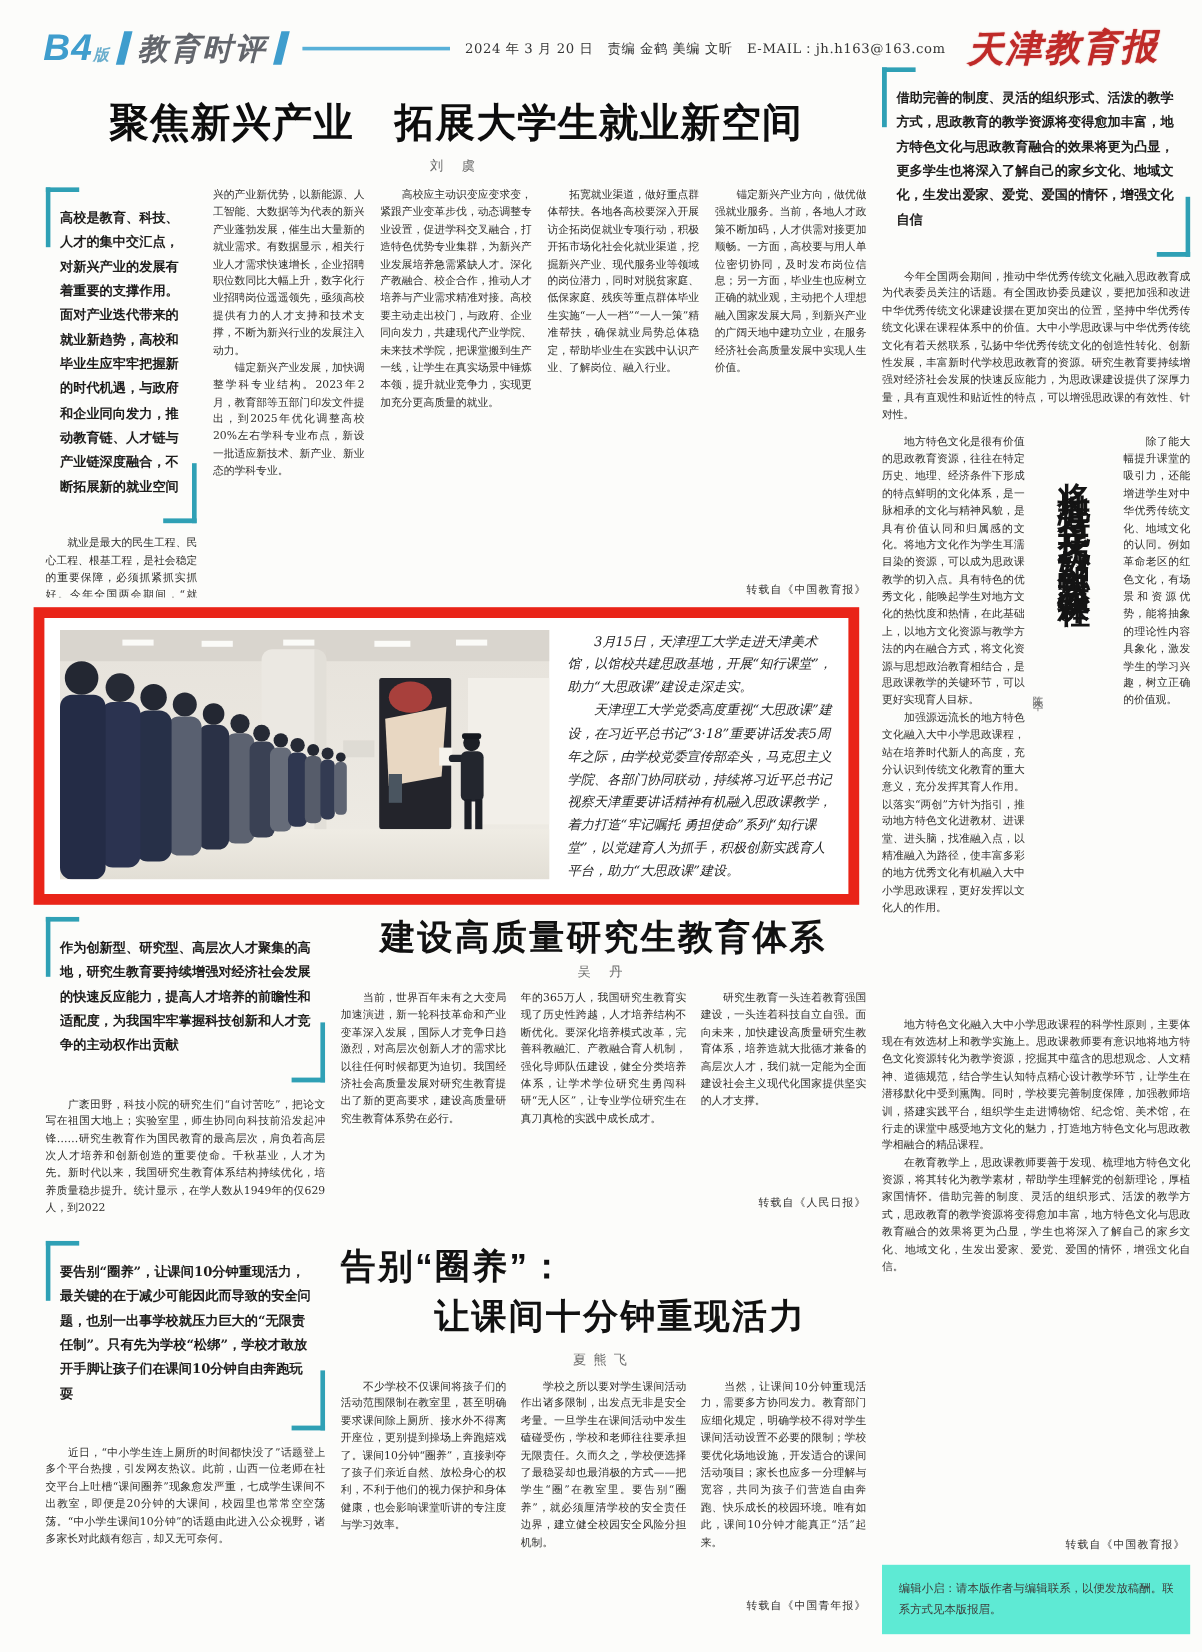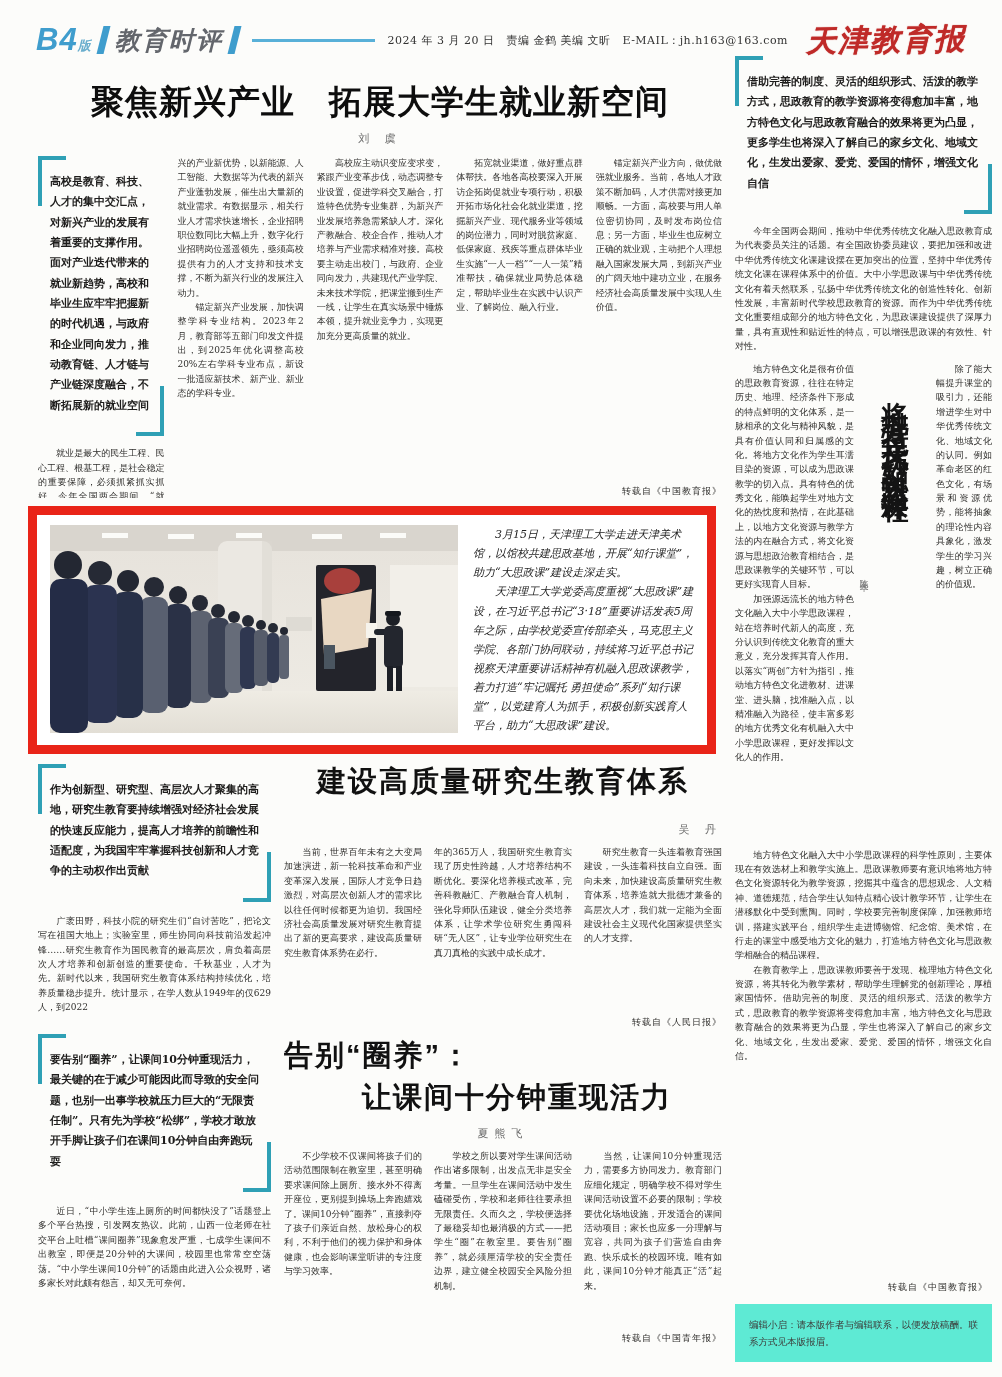--- a/index.html
+++ b/index.html
@@ -191,21 +191,21 @@
     </div>
   </div>
 
   <div class="lblock" style="top:764px;height:264px;">
     <div class="qbox" style="margin-bottom:12px;">作为创新型、研究型、高层次人才聚集的高地，研究生教育要持续增强对经济社会发展的快速反应能力，提高人才培养的前瞻性和适配度，为我国牢牢掌握科技创新和人才竞争的主动权作出贡献</div>
     <div class="jtext" style="flex:1;">　　广袤田野，科技小院的研究生们“自讨苦吃”，把论文写在祖国大地上；实验室里，师生协同向科技前沿发起冲锋……研究生教育作为国民教育的最高层次，肩负着高层次人才培养和创新创造的重要使命。千秋基业，人才为先。新时代以来，我国研究生教育体系结构持续优化，培养质量稳步提升。统计显示，在学人数从1949年的仅629人，到2022</div>
   </div>
 
   <div class="art2">
     <h2>建设高质量研究生教育体系</h2>
-    <div class="byline" style="margin-top:20px;text-align:right;">吴 丹</div>
+    <div class="byline" style="margin-top:0;">吴 丹</div>
     <div class="artcols" style="height:184px;justify-content:center;">
       <div class="col">
           <div class="jtext" style="flex:1;">　　当前，世界百年未有之大变局加速演进，新一轮科技革命和产业变革深入发展，国际人才竞争日趋激烈，对高层次创新人才的需求比以往任何时候都更为迫切。我国经济社会高质量发展对研究生教育提出了新的更高要求，建设高质量研究生教育体系势在必行。</div>
         </div>
       <div class="col">
           <div class="jtext" style="flex:1;">年的365万人，我国研究生教育实现了历史性跨越，人才培养结构不断优化。要深化培养模式改革，完善科教融汇、产教融合育人机制，强化导师队伍建设，健全分类培养体系，让学术学位研究生勇闯科研“无人区”，让专业学位研究生在真刀真枪的实践中成长成才。</div>
         </div>
       <div class="col">
         <div class="jtext" style="flex:1;">　　研究生教育一头连着教育强国建设，一头连着科技自立自强。面向未来，加快建设高质量研究生教育体系，培养造就大批德才兼备的高层次人才，我们就一定能为全面建设社会主义现代化国家提供坚实的人才支撑。</div>
         <div class="src">转载自《人民日报》</div>
@@ -231,21 +231,21 @@
         </div>
       <div class="col">
         <div class="jtext" style="flex:1;">　　当然，让课间10分钟重现活力，需要多方协同发力。教育部门应细化规定，明确学校不得对学生课间活动设置不必要的限制；学校要优化场地设施，开发适合的课间活动项目；家长也应多一分理解与宽容，共同为孩子们营造自由奔跑、快乐成长的校园环境。唯有如此，课间10分钟才能真正“活”起来。</div>
         <div class="src">转载自《中国青年报》</div>
       </div>
     </div>
   </div>
 
   <div class="side">
     <div class="qbox">借助完善的制度、灵活的组织形式、活泼的教学方式，思政教育的教学资源将变得愈加丰富，地方特色文化与思政教育融合的效果将更为凸显，更多学生也将深入了解自己的家乡文化、地域文化，生发出爱家、爱党、爱国的情怀，增强文化自信</div>
-    <div class="jtext intro">　　今年全国两会期间，推动中华优秀传统文化融入思政教育成为代表委员关注的话题。有全国政协委员建议，要把加强和改进中华优秀传统文化课建设摆在更加突出的位置，坚持中华优秀传统文化课在课程体系中的价值。大中小学思政课与中华优秀传统文化有着天然联系，弘扬中华优秀传统文化的创造性转化、创新性发展，丰富新时代学校思政教育的资源。而作为中华优秀传统文化重要组成部分的地方特色文化，为思政课建设提供了深厚力量，具有直观性和贴近性的特点，可以增强思政课的有效性、针对性。</div>
+    <div class="jtext intro">　　今年全国两会期间，推动中华优秀传统文化融入思政教育成为代表委员关注的话题。有全国政协委员建议，要把加强和改进中华优秀传统文化课建设摆在更加突出的位置，坚持中华优秀传统文化课在课程体系中的价值。大中小学思政课与中华优秀传统文化有着天然联系，弘扬中华优秀传统文化的创造性转化、创新性发展，丰富新时代学校思政教育的资源。研究生教育要持续增强对经济社会发展的快速反应能力，为思政课建设提供了深厚力量，具有直观性和贴近性的特点，可以增强思政课的有效性、针对性。</div>
     <div class="vregion">
       <div class="jtext lc">　　地方特色文化是很有价值的思政教育资源，往往在特定历史、地理、经济条件下形成的特点鲜明的文化体系，是一脉相承的文化与精神风貌，是具有价值认同和归属感的文化。将地方文化作为学生耳濡目染的资源，可以成为思政课教学的切入点。具有特色的优秀文化，能唤起学生对地方文化的热忱度和热情，在此基础上，以地方文化资源与教学方法的内在融合方式，将文化资源与思想政治教育相结合，是思政课教学的关键环节，可以更好实现育人目标。
 　　加强源远流长的地方特色文化融入大中小学思政课程，站在培养时代新人的高度，充分认识到传统文化教育的重大意义，充分发挥其育人作用。以落实“两创”方针为指引，推动地方特色文化进教材、进课堂、进头脑，找准融入点，以精准融入为路径，使丰富多彩的地方优秀文化有机融入大中小学思政课程，更好发挥以文化人的作用。</div>
       <div class="vwrap">
         <div class="vtitle">将地方特色文化巧妙融入思政课程</div>
         <div class="vbyline">陈天华</div>
       </div>
       <div class="jtext rc">　　除了能大幅提升课堂的吸引力，还能增进学生对中华优秀传统文化、地域文化的认同。例如革命老区的红色文化，有场景和资源优势，能将抽象的理论性内容具象化，激发学生的学习兴趣，树立正确的价值观。</div>
     </div>
     <div class="jtext tail">　　地方特色文化融入大中小学思政课程的科学性原则，主要体现在有效选材上和教学实施上。思政课教师要有意识地将地方特色文化资源转化为教学资源，挖掘其中蕴含的思想观念、人文精神、道德规范，结合学生认知特点精心设计教学环节，让学生在潜移默化中受到熏陶。同时，学校要完善制度保障，加强教师培训，搭建实践平台，组织学生走进博物馆、纪念馆、美术馆，在行走的课堂中感受地方文化的魅力，打造地方特色文化与思政教学相融合的精品课程。

